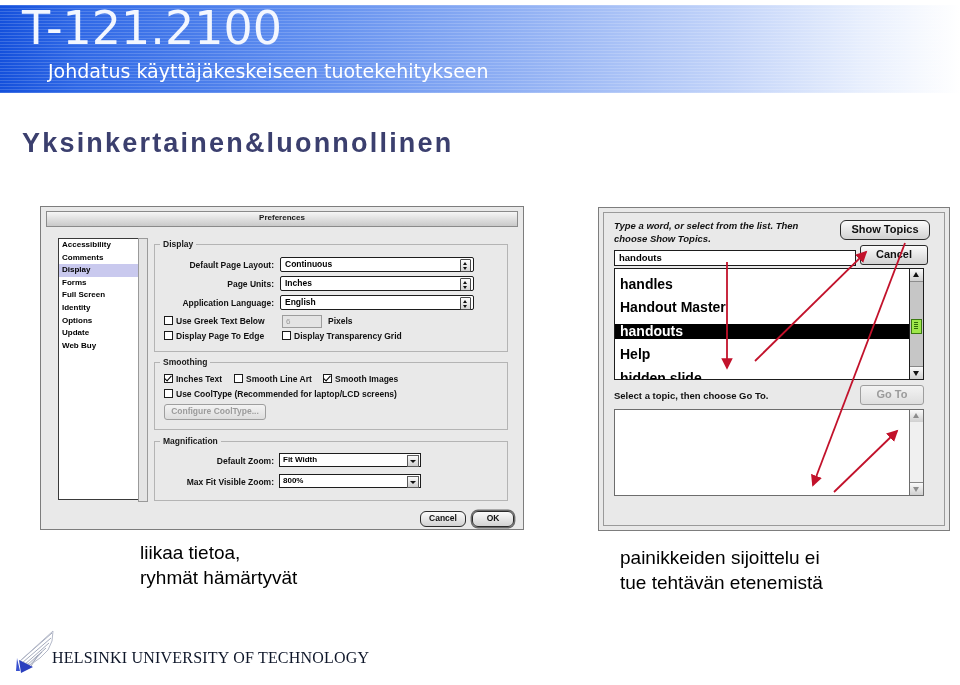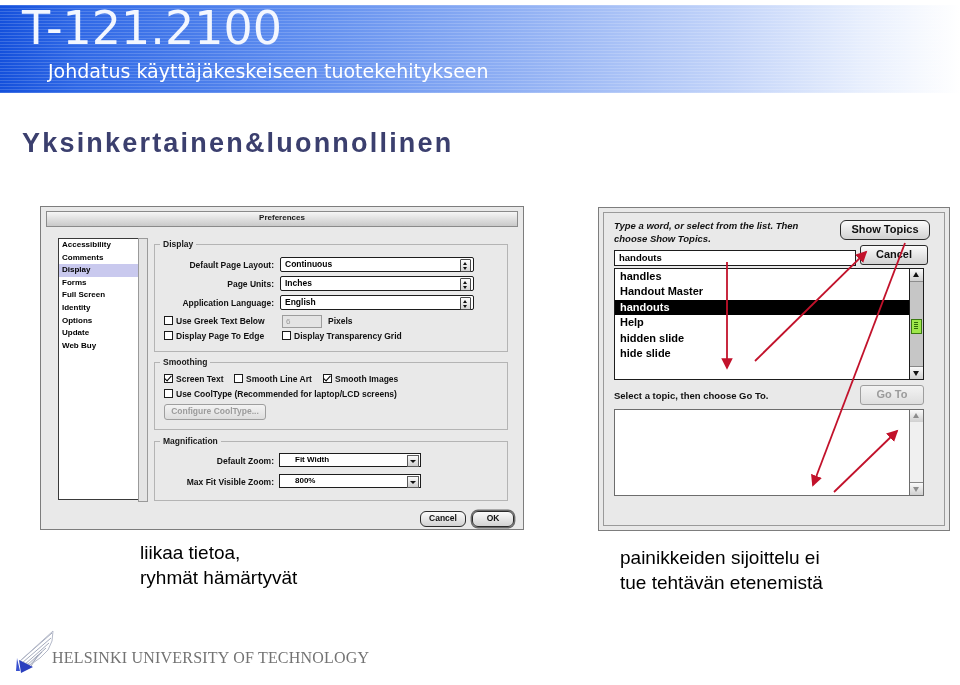--- a/index.html
+++ b/index.html
@@ -97,21 +97,21 @@
     position:absolute;left:2px;width:0;height:0;border-left:2.5px solid transparent;border-right:2.5px solid transparent;
   }
   .popup .stepper .up{top:1.5px;border-bottom:3px solid #111;}
   .popup .stepper .dn{bottom:1.5px;border-top:3px solid #111;}
 
   
   .combo{
     position:absolute;height:12px;background:#ffffff;border:1.4px solid #1d1d1d;
   }
   .combo .val{
-    position:absolute;left:15px;top:0;line-height:12px;font-size:8px;font-weight:bold;color:#000;
+    position:absolute;left:3px;top:0;line-height:12px;font-size:8px;font-weight:bold;color:#000;
     font-family:"Liberation Sans",sans-serif;white-space:nowrap;
   }
   .combo .arrowbox{
     position:absolute;right:1px;top:1px;width:10px;height:10px;
     background:linear-gradient(to bottom,#fafafa,#cfcfcf);border:1px solid #5a5a5a;
   }
   .combo .arrowbox i{
     position:absolute;left:2px;top:3.5px;width:0;height:0;
     border-left:3px solid transparent;border-right:3px solid transparent;border-top:3.5px solid #111;
   }
@@ -157,22 +157,23 @@
     background:#fff;border:1.6px solid #1d1d1d;
   }
   .help-input .v{position:absolute;left:4px;top:0;line-height:14px;font-size:9.5px;font-weight:bold;color:#000;
     font-family:"Liberation Sans",sans-serif;}
   .help-list{
     position:absolute;left:10px;top:55px;width:308px;height:110px;
     background:#fff;border:1.4px solid #1d1d1d;overflow:hidden;
   }
   .help-list .row{
     height:15.4px;line-height:15.4px;padding-left:5px;
-    font-size:11px;font-weight:bold;color:#000;white-space:nowrap;
-    font-family:"Liberation Sans",sans-serif;
+    font-size:14px;font-weight:bold;color:#000;white-space:nowrap;
+    font-family:"Liberation Sans",sans-serif;
+    margin-top:8px;
   }
   .help-list .row.sel{background:#000;color:#fff;}
   .vscroll{
     position:absolute;width:13px;background:#e6e6e6;border:1.2px solid #1d1d1d;
   }
   .vscroll .arw{
     position:absolute;left:0;width:100%;height:12px;background:linear-gradient(to bottom,#fafafa,#d0d0d0);
   }
   .vscroll .arw.t{top:0;border-bottom:1px solid #888;}
   .vscroll .arw.b{bottom:0;border-top:1px solid #888;}
@@ -201,21 +202,21 @@
     position:absolute;font-size:19px;color:#000;line-height:25px;
     font-family:"Liberation Sans",sans-serif;
   }
   #caption-left{left:140px;top:540px;}
   #caption-right{left:620px;top:545px;}
 
   
   .footer{position:absolute;left:0;bottom:0;width:960px;height:68px;}
   .footer-logo{position:absolute;left:8px;top:10px;width:52px;height:50px;}
   .footer-text{
-    position:absolute;left:52px;top:32px;font-size:16px;color:#737373;letter-spacing:0.2px;
+    position:absolute;left:52px;top:32px;font-size:16px;color:#0f172a;letter-spacing:0.2px;
     font-family:"Liberation Serif",serif;
   }
 </style>
 </head>
 <body>
 
 <div class="header">
   <div class="header-title">T-121.2100</div>
   <div class="header-sub">Johdatus käyttäjäkeskeiseen tuotekehitykseen</div>
 </div>
@@ -285,21 +286,21 @@
       <span class="box"></span><span>Display Page To Edge</span>
     </div>
     <div class="chk" style="left:236px;top:103px;">
       <span class="box"></span><span>Display Transparency Grid</span>
     </div>
 
     <div class="group" style="left:108px;top:134px;width:352px;height:66px;"></div>
     <div class="group-label" style="left:114px;top:129px;">Smoothing</div>
 
     <div class="chk" style="left:118px;top:146px;">
-      <span class="box on"></span><span>Screen Text</span>
+      <span class="box on"></span><span>Inches Text</span>
     </div>
     <div class="chk" style="left:188px;top:146px;">
       <span class="box"></span><span>Smooth Line Art</span>
     </div>
     <div class="chk" style="left:277px;top:146px;">
       <span class="box on"></span><span>Smooth Images</span>
     </div>
     <div class="chk" style="left:118px;top:161px;">
       <span class="box"></span><span>Use CoolType (Recommended for laptop/LCD screens)</span>
     </div>

